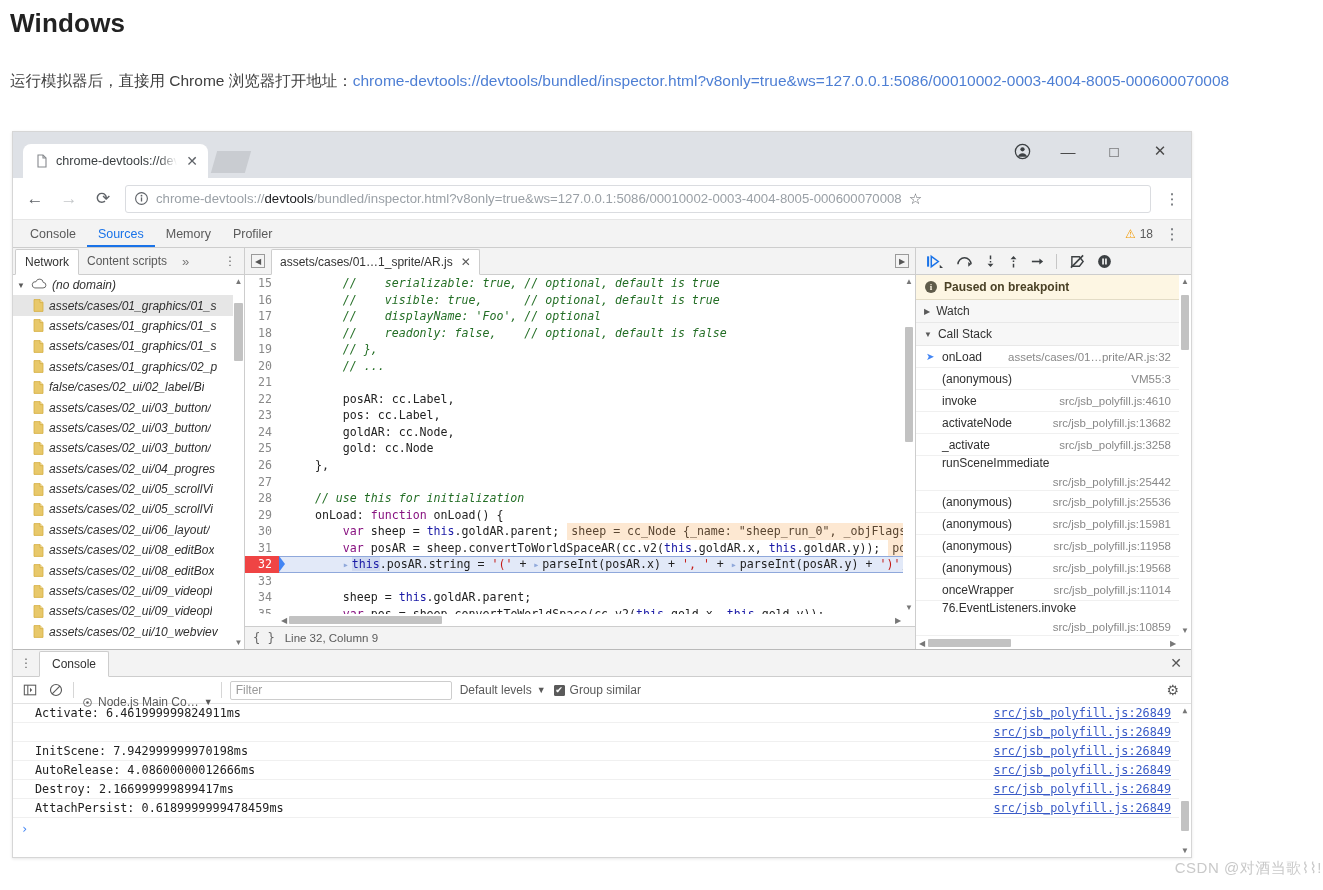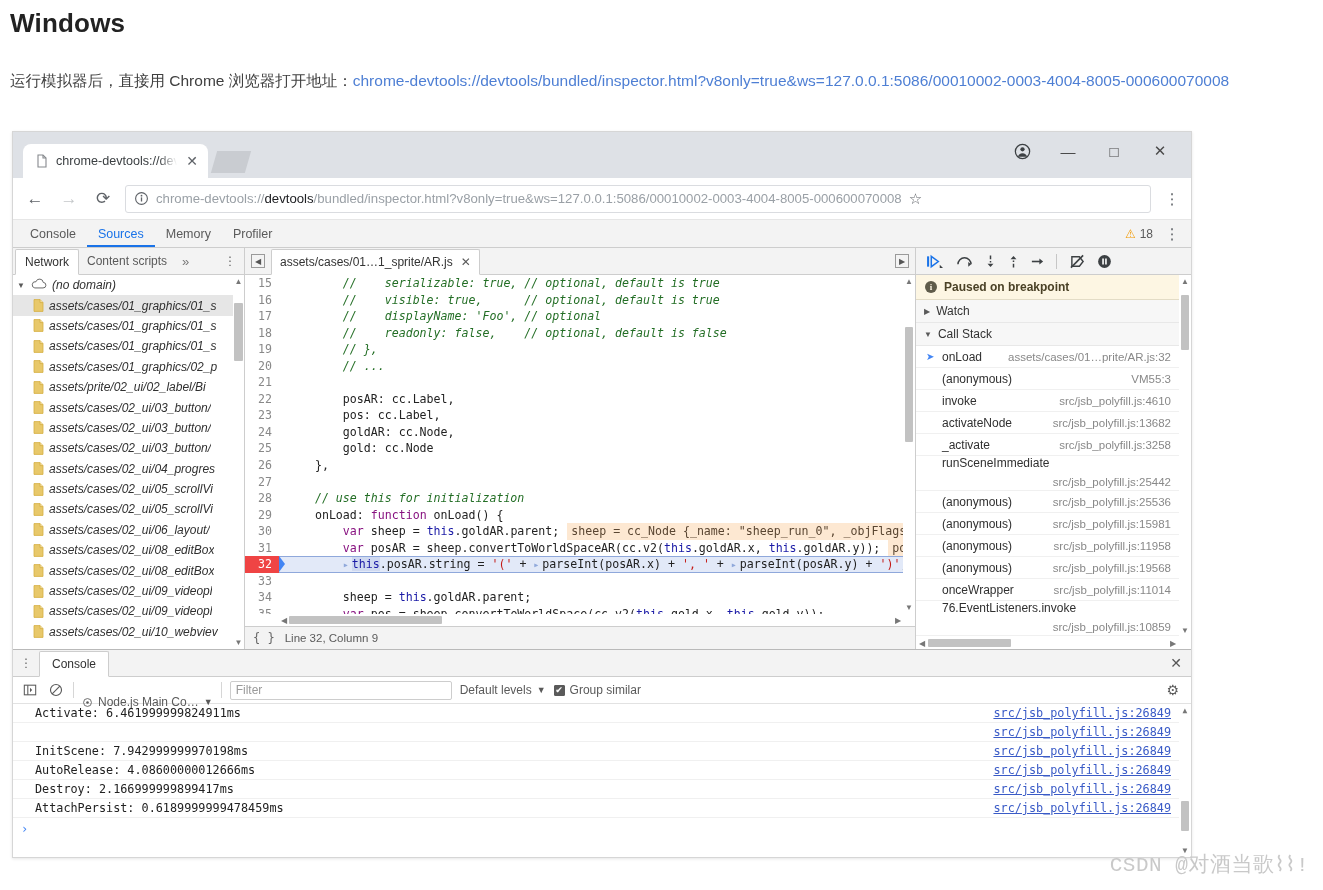--- a/index.html
+++ b/index.html
@@ -230,22 +230,22 @@
   .con-row { height: 19px; display: flex; align-items: center; padding-left: 22px;
              border-bottom: 1px solid #f0f0f0; color: #222; }
   .con-row .msg { white-space: nowrap; }
   .con-row .link { margin-left: auto; color: #3a5bc7; text-decoration: underline; padding-right: 8px; }
   .con-prompt { height: 22px; display: flex; align-items: center; padding-left: 8px; color: #4285f4; font-size: 12px; }
   .con-vsb { position: absolute; right: 0; top: 0; bottom: 0; width: 12px; background: #fff; }
   .con-vsb .arrow { position: absolute; left: 1px; width: 10px; text-align: center; font-size: 8px; color: #777; }
   .con-vsb .thumb { position: absolute; left: 2px; width: 8px; background: #c2c2c2; border-radius: 1px; }
 
   
-  .watermark { position: absolute; right: 14px; bottom: 12px; font-size: 21px;
-               color: #c9c9c9; letter-spacing: .5px; font-family: Liberation Mono, monospace; }
+  .watermark { position: absolute; right: 1px; bottom: 12px; font-size: 15px;
+               color: #c9c9c9; letter-spacing: .5px; }
 </style>
 </head>
 <body>
 
 <div class="page-title">Windows</div>
 <div class="intro">
   <span>运行模拟器后，直接用 Chrome 浏览器打开地址：</span><a href="#">chrome-devtools://devtools/bundled/inspector.html?v8only=true&amp;ws=127.0.0.1:5086/00010002-0003-4004-8005-000600070008</a>
 </div>
 
 <div class="browser">
@@ -362,21 +362,21 @@
                       <path d="M7 .6v3h3" fill="#f2dda0" stroke="#d4ae41" stroke-width=".8"></path>
                     </svg></span>
                   <span class="lbl">assets/cases/01_graphics/02_p</span>
                 </div>
                 <div class="tree-row">
                   <span class="twisty"></span>
                   <span class="file-ico"><svg viewBox="0 0 11 13" width="11" height="13">
                       <path d="M1 .6h6l3 3v8.8H1z" fill="#e8c86a" stroke="#d4ae41" stroke-width=".8"></path>
                       <path d="M7 .6v3h3" fill="#f2dda0" stroke="#d4ae41" stroke-width=".8"></path>
                     </svg></span>
-                  <span class="lbl">assets/prite/02_ui/02_label/Bi</span>
+                  <span class="lbl">false/cases/02_ui/02_label/Bi</span>
                 </div>
                 <div class="tree-row">
                   <span class="twisty"></span>
                   <span class="file-ico"><svg viewBox="0 0 11 13" width="11" height="13">
                       <path d="M1 .6h6l3 3v8.8H1z" fill="#e8c86a" stroke="#d4ae41" stroke-width=".8"></path>
                       <path d="M7 .6v3h3" fill="#f2dda0" stroke="#d4ae41" stroke-width=".8"></path>
                     </svg></span>
                   <span class="lbl">assets/cases/02_ui/03_button/</span>
                 </div>
                 <div class="tree-row">

